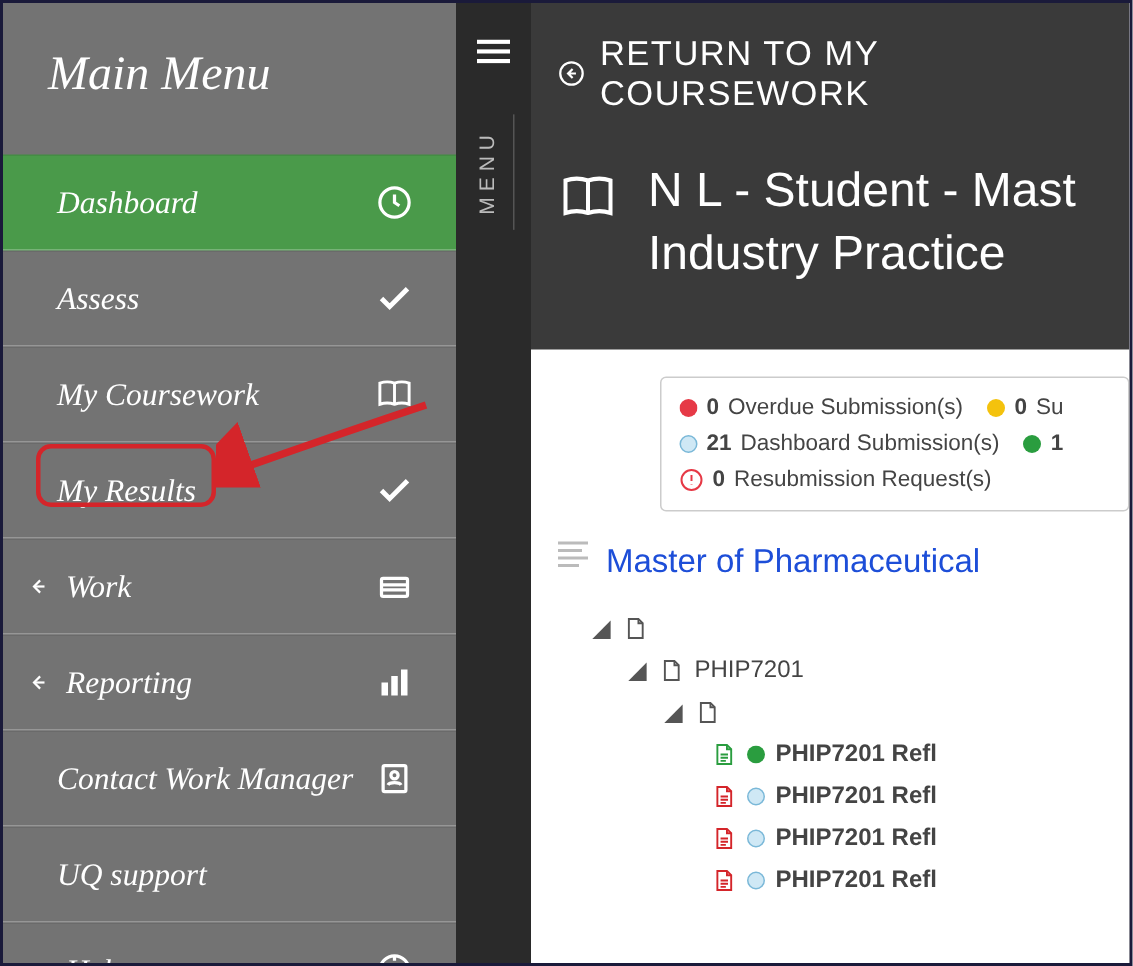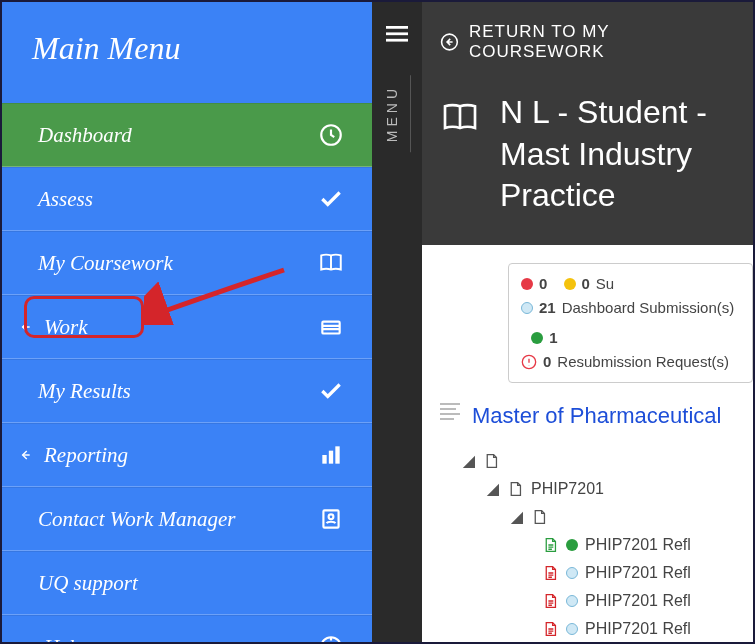--- a/index.html
+++ b/index.html
@@ -1,52 +1,52 @@
 <!DOCTYPE html>
 <html><head>
   <meta charset="utf-8">
   <style>
     * { box-sizing: border-box; margin: 0; padding: 0; }
     body { font-family: 'Segoe UI', Arial, sans-serif; overflow: hidden; width: 755px; height: 644px; position: relative; border: 2px solid #1a1a3a; }
     .app { display: flex; height: 100%; }
-    .sidebar { width: 370px; background: #3b82f6; color: #fff; flex-shrink: 0; }
+    .sidebar { width: 302px; background: #737373; color: #fff; flex-shrink: 0; }
     .sidebar-title { font-size: 32px; font-weight: 300; padding: 28px 30px 36px; font-style: italic; font-family: Georgia, serif; }
     .menu-item { display: flex; align-items: center; justify-content: space-between; padding: 18px 28px 18px 36px; border-bottom: 1px solid rgba(255,255,255,0.25); border-top: 1px solid rgba(0,0,0,0.08); cursor: pointer; font-size: 21px; font-style: italic; font-family: Georgia, serif; }
     .menu-item.active { background: #4a9a4a; }
     .menu-item .left { display: flex; align-items: center; gap: 12px; }
     .menu-item .arrow-left { width: 14px; height: 14px; display: inline-flex; align-items: center; justify-content: center; margin-left: -20px; }
     .menu-item .icon { width: 26px; height: 26px; display: inline-flex; align-items: center; justify-content: center; }
     .highlight-box { position: absolute; border: 3px solid #d4252a; border-radius: 10px; left: 22px; top: 294px; width: 120px; height: 42px; z-index: 10; pointer-events: none; }
     .menu-strip { width: 50px; background: #2a2a2a; color: #fff; flex-shrink: 0; display: flex; flex-direction: column; align-items: center; padding-top: 22px; }
     .hamburger { width: 22px; cursor: pointer; }
     .menu-strip-label { writing-mode: vertical-rl; transform: rotate(180deg); margin-top: 30px; letter-spacing: 4px; font-size: 14px; color: #bbb; border-left: 1px solid #555; padding-left: 10px; padding-top: 10px; padding-bottom: 10px; }
     .page { flex: 1; background: #3a3a3a; overflow: hidden; }
-    .return-bar { color: #fff; padding: 20px 18px; font-size: 17px; letter-spacing: 1px; display: flex; align-items: center; gap: 10px; }
-    .page-header { color: #fff; display: flex; align-items: flex-start; gap: 20px; padding: 10px 0 28px 18px; }
+    .return-bar { color: #fff; padding: 20px 18px; font-size: 23px; letter-spacing: 1px; display: flex; align-items: center; gap: 10px; }
+    .page-header { color: #fff; display: flex; align-items: flex-start; gap: 20px; padding: 10px 0 44px 18px; }
     .page-header .book-icon { width: 40px; height: 40px; flex-shrink: 0; margin-top: 6px; }
     .page-title-text { font-size: 32px; font-weight: 300; line-height: 1.3; }
     .content { background: #fff; margin-left: 0; padding: 18px 0 0 18px; height: 100%; }
     .status-box { border: 1px solid #ccc; border-radius: 4px; padding: 8px 12px; margin-left: 68px; font-size: 15px; color: #444; line-height: 1.6; }
     .status-row { display: flex; align-items: center; gap: 6px; flex-wrap: wrap; }
     .dot { width: 12px; height: 12px; border-radius: 50%; display: inline-block; border: 1px solid transparent; flex-shrink: 0; }
     .dot.red { background: #e63946; }
     .dot.yellow { background: #f4c20d; }
     .dot.lightblue { background: #cfe8f5; border-color: #7ab8d8; }
     .dot.green { background: #2a9d3f; }
     .warn { color: #e63946; display: inline-flex; }
     .section-header { display: flex; align-items: flex-start; gap: 12px; margin: 20px 0 18px 0; font-size: 22px; color: #1d4ed8; }
     .lines-icon { display: inline-flex; flex-direction: column; gap: 3px; }
     .lines-icon span { display: block; height: 2px; background: #bbb; }
     .tree { margin-left: 22px; font-size: 16px; color: #444; }
     .tree-row { display: flex; align-items: center; gap: 7px; padding: 4px 0; white-space: nowrap; }
     .caret { width: 14px; display: inline-flex; justify-content: center; color: #555; cursor: pointer; }
     .doc-icon { width: 17px; height: 20px; display: inline-flex; flex-shrink: 0; }
     .l1 { margin-left: 24px; }
     .l2 { margin-left: 48px; }
-    .l3 { margin-left: 80px; }
+    .l3 { margin-left: 80px; font-weight: bold; }
     svg { width: 100%; height: 100%; }
     .red-arrow { position: absolute; left: 142px; top: 263px; width: 150px; height: 60px; z-index: 11; pointer-events: none; }
   </style>
 </head>
 <body>
 
 <div class="app">
   <div class="sidebar">
     <div class="sidebar-title">Main Menu</div>
 
@@ -74,20 +74,31 @@
     </div>
 
     <div class="menu-item">
       <div class="left">
           <span>My Coursework</span>
         </div>
       <span class="icon">
         <svg viewBox="0 0 24 24" fill="none" stroke="#fff" stroke-width="1.8">
             <path d="M3 5c3-1 6-1 9 0 3-1 6-1 9 0v13c-3-1-6-1-9 0-3-1-6-1-9 0V5z"></path>
             <path d="M12 5v13"></path>
+          </svg>
+      </span>
+    </div>
+
+    <div class="menu-item">
+      <div class="left">
+          <span>My Results</span>
+        </div>
+      <span class="icon">
+        <svg viewBox="0 0 24 24" fill="none" stroke="#fff" stroke-width="3">
+            <path d="M4 12l5 5L20 6"></path>
           </svg>
       </span>
     </div>
 
     <div class="menu-item">
       <div class="left">
         <span class="arrow-left">
             <svg viewBox="0 0 24 24" fill="none" stroke="#fff" stroke-width="2.5">
               <path d="M15 5l-7 7 7 7"></path>
               <path d="M8 12h12"></path>
@@ -98,31 +109,20 @@
       <span class="icon">
         <svg viewBox="0 0 24 24" fill="none" stroke="#fff" stroke-width="2">
             <rect x="4" y="7" width="16" height="11" rx="1"></rect>
             <path d="M4 11h16M4 14h16"></path>
           </svg>
       </span>
     </div>
 
     <div class="menu-item">
       <div class="left">
-          <span>My Results</span>
-        </div>
-      <span class="icon">
-        <svg viewBox="0 0 24 24" fill="none" stroke="#fff" stroke-width="3">
-            <path d="M4 12l5 5L20 6"></path>
-          </svg>
-      </span>
-    </div>
-
-    <div class="menu-item">
-      <div class="left">
         <span class="arrow-left">
             <svg viewBox="0 0 24 24" fill="none" stroke="#fff" stroke-width="2.5">
               <path d="M15 5l-7 7 7 7"></path>
               <path d="M8 12h12"></path>
             </svg>
           </span>
         <span>Reporting</span>
       </div>
       <span class="icon">
         <svg viewBox="0 0 24 24" fill="#fff">
@@ -201,20 +201,21 @@
             <path d="M12 5v13"></path>
           </svg>
       </span>
       <div class="page-title-text">N L - Student - Mast Industry Practice</div>
     </div>
     <div class="content">
       <div class="status-box">
         <div class="status-row">
           <span class="dot red"></span>
           <b>0</b>
+          <span>Overdue Submission(s)</span>
           &nbsp;
           <span class="dot yellow"></span>
           <b>0</b>
           <span>Su</span>
         </div>
         <div class="status-row">
           <span class="dot lightblue"></span>
           <b>21</b>
           <span>Dashboard Submission(s)</span>
           &nbsp;

